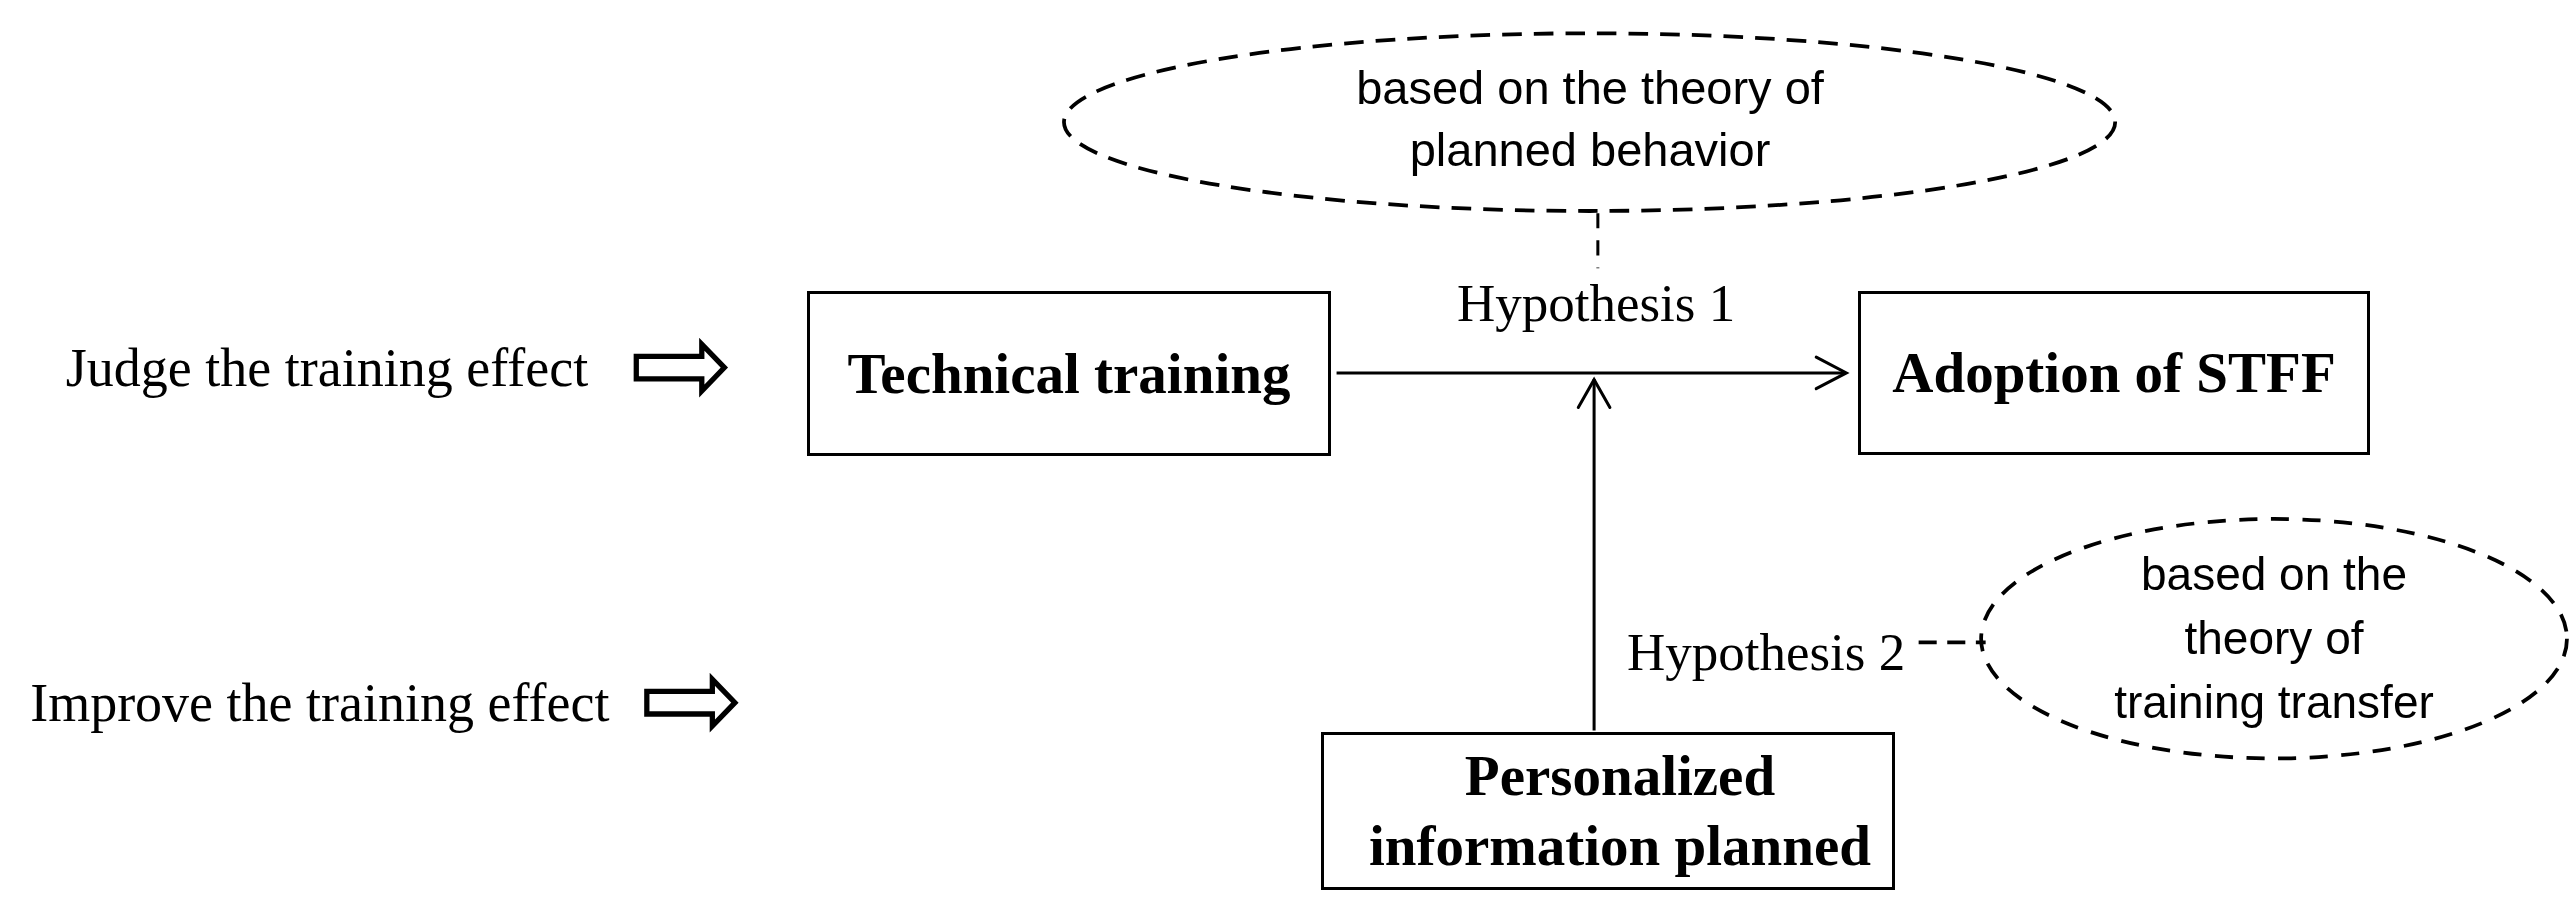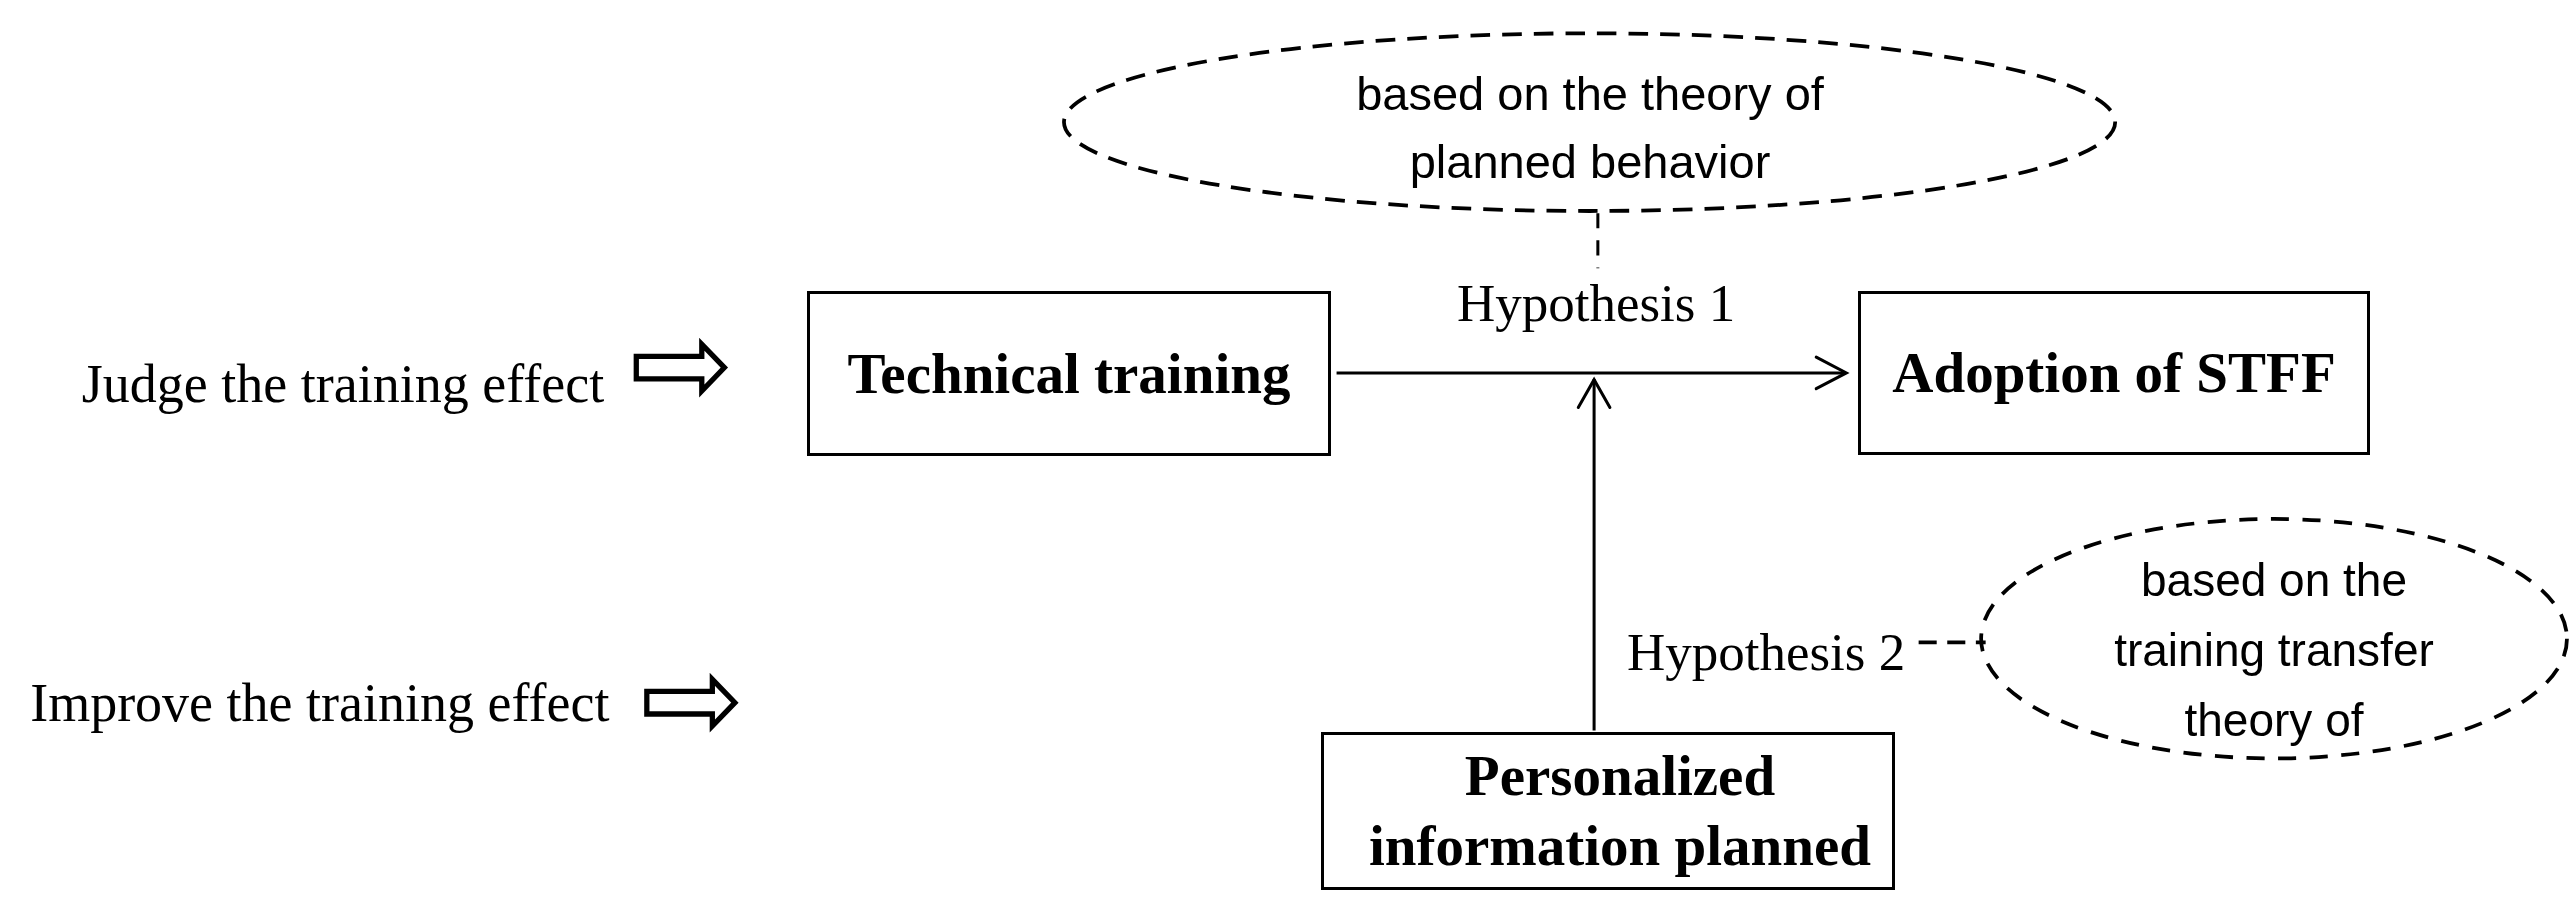--- a/index.html
+++ b/index.html
@@ -50,21 +50,21 @@
     line-height: 59px;
     text-align: center;
     white-space: nowrap;
     font-family: "Liberation Serif", serif;
   }
   .ellipse-text {
     z-index: 2;
     text-align: center;
     font-family: "Liberation Sans", sans-serif;
   }
-  .ellipse-text .ellipse-line { display: block; margin-top: 6px; }
+  .ellipse-text .ellipse-line { display: block; }
   .ellipse-text.top-note { font-size: 47px; line-height: 62px; }
   .ellipse-text.right-note { font-size: 46px; line-height: 64px; }
 </style>
 </head>
 <body>
 
 <div id="canvas">
 
   <svg id="connector-layer" viewBox="0 0 3421 1228" xmlns="http://www.w3.org/2000/svg">
 
@@ -84,21 +84,21 @@
     <g>
       <line x1="2117" y1="970" x2="2117" y2="503" stroke="#000000" stroke-width="4"></line>
       <path d="M2096,541 L2117,504 L2138,541" fill="none" stroke="#000000" stroke-width="4" stroke-linecap="round"></path>
     </g>
 
     <path d="M845,473 L932,473 L932,457 L962,488 L932,519 L932,503 L845,503 Z" fill="#ffffff" stroke="#000000" stroke-width="7" stroke-linejoin="miter"></path>
 
     <path d="M859,918 L946,918 L946,902 L976,933 L946,964 L946,948 L859,948 Z" fill="#ffffff" stroke="#000000" stroke-width="7" stroke-linejoin="miter"></path>
   </svg>
 
-  <div class="abs side-label" style="left:42px; top:339px; width:602px;margin-top:16px;">Judge the training effect</div>
+  <div class="abs side-label" style="left:26px; top:339px; width:602px;">Judge the training effect</div>
 
   <div class="abs side-label" style="left:11.3px; top:674px; width:617px;">Improve the training effect</div>
 
   <div class="node-box" style="left:1858px; top:291px; width:506px; height:158px;">
     <span class="box-label">Adoption of STFF</span>
   </div>
 
   <div class="node-box" style="left:807px; top:291px; width:518px; height:159px;">
     <span class="box-label">Technical training</span>
   </div>
@@ -114,18 +114,18 @@
 
   <div class="abs hypothesis-label" style="left:1626px; top:614px; width:280px;margin-top:9px;">Hypothesis 2</div>
 
   <div class="abs ellipse-text top-note" style="left:1251px; top:57px; width:678px;">
     <span class="ellipse-line">based on the theory of</span>
     <span class="ellipse-line">planned behavior</span>
   </div>
 
   <div class="abs ellipse-text right-note" style="left:2086px; top:542px; width:376px;">
     <span class="ellipse-line">based on the</span>
+    <span class="ellipse-line">theory of</span>
     <span class="ellipse-line">training transfer</span>
-    <span class="ellipse-line">theory of</span>
   </div>
 
 </div>
 
 
 </body></html>

